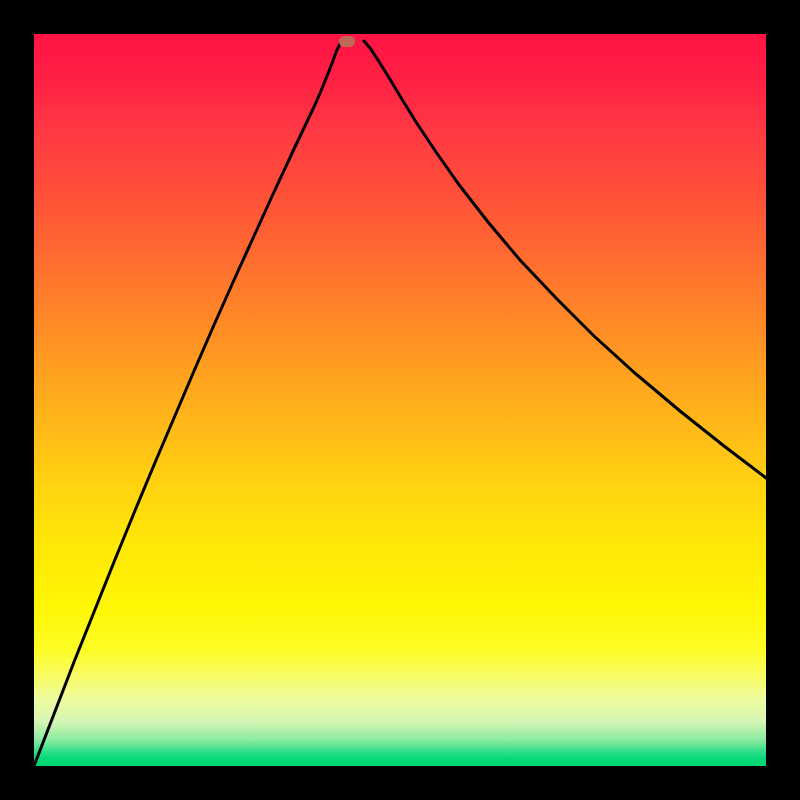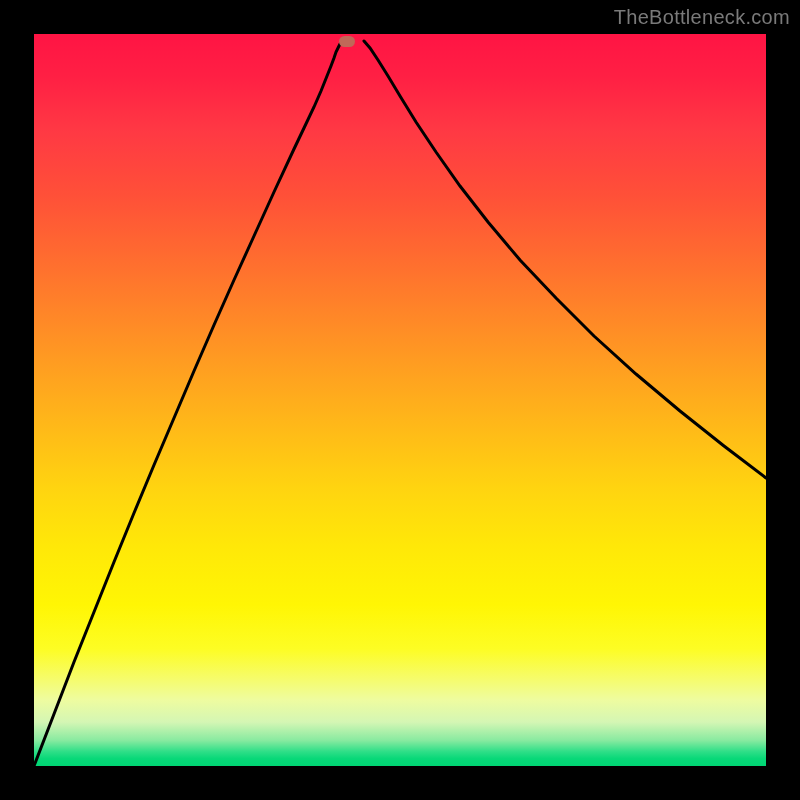--- a/index.html
+++ b/index.html
@@ -88,14 +88,13 @@
     <div class="gradient"></div>
 
     <svg class="curve-svg" viewBox="0 0 732 732" preserveAspectRatio="none">
       <path id="curve-left" fill="none" stroke="#000" stroke-width="3" stroke-linecap="round" d="M0 732 L20 680 L40 628 L60 578 L80 528 L100 479 L120 431 L140 384 L160 337 L180 291 L200 246 L220 202 L240 158 L260 115 L270 94 L280 73 L287 57 L293 42 L297 32 L300 24 L302 18 L304 14 L306 10 L308 8"></path>
       <path id="curve-right" fill="none" stroke="#000" stroke-width="3" stroke-linecap="round" d="M330 7 L336 14 L344 26 L354 42 L366 62 L382 88 L402 118 L426 152 L454 188 L486 226 L522 264 L560 302 L602 340 L646 377 L690 412 L732 444"></path>
     </svg>
 
     <div id="marker" class="marker" style="left: 305px; top: 2px;"></div>
   </div>
 
-  <div class="watermark">TheBottleneck.com</div>
 </div>
 
 </body></html>

